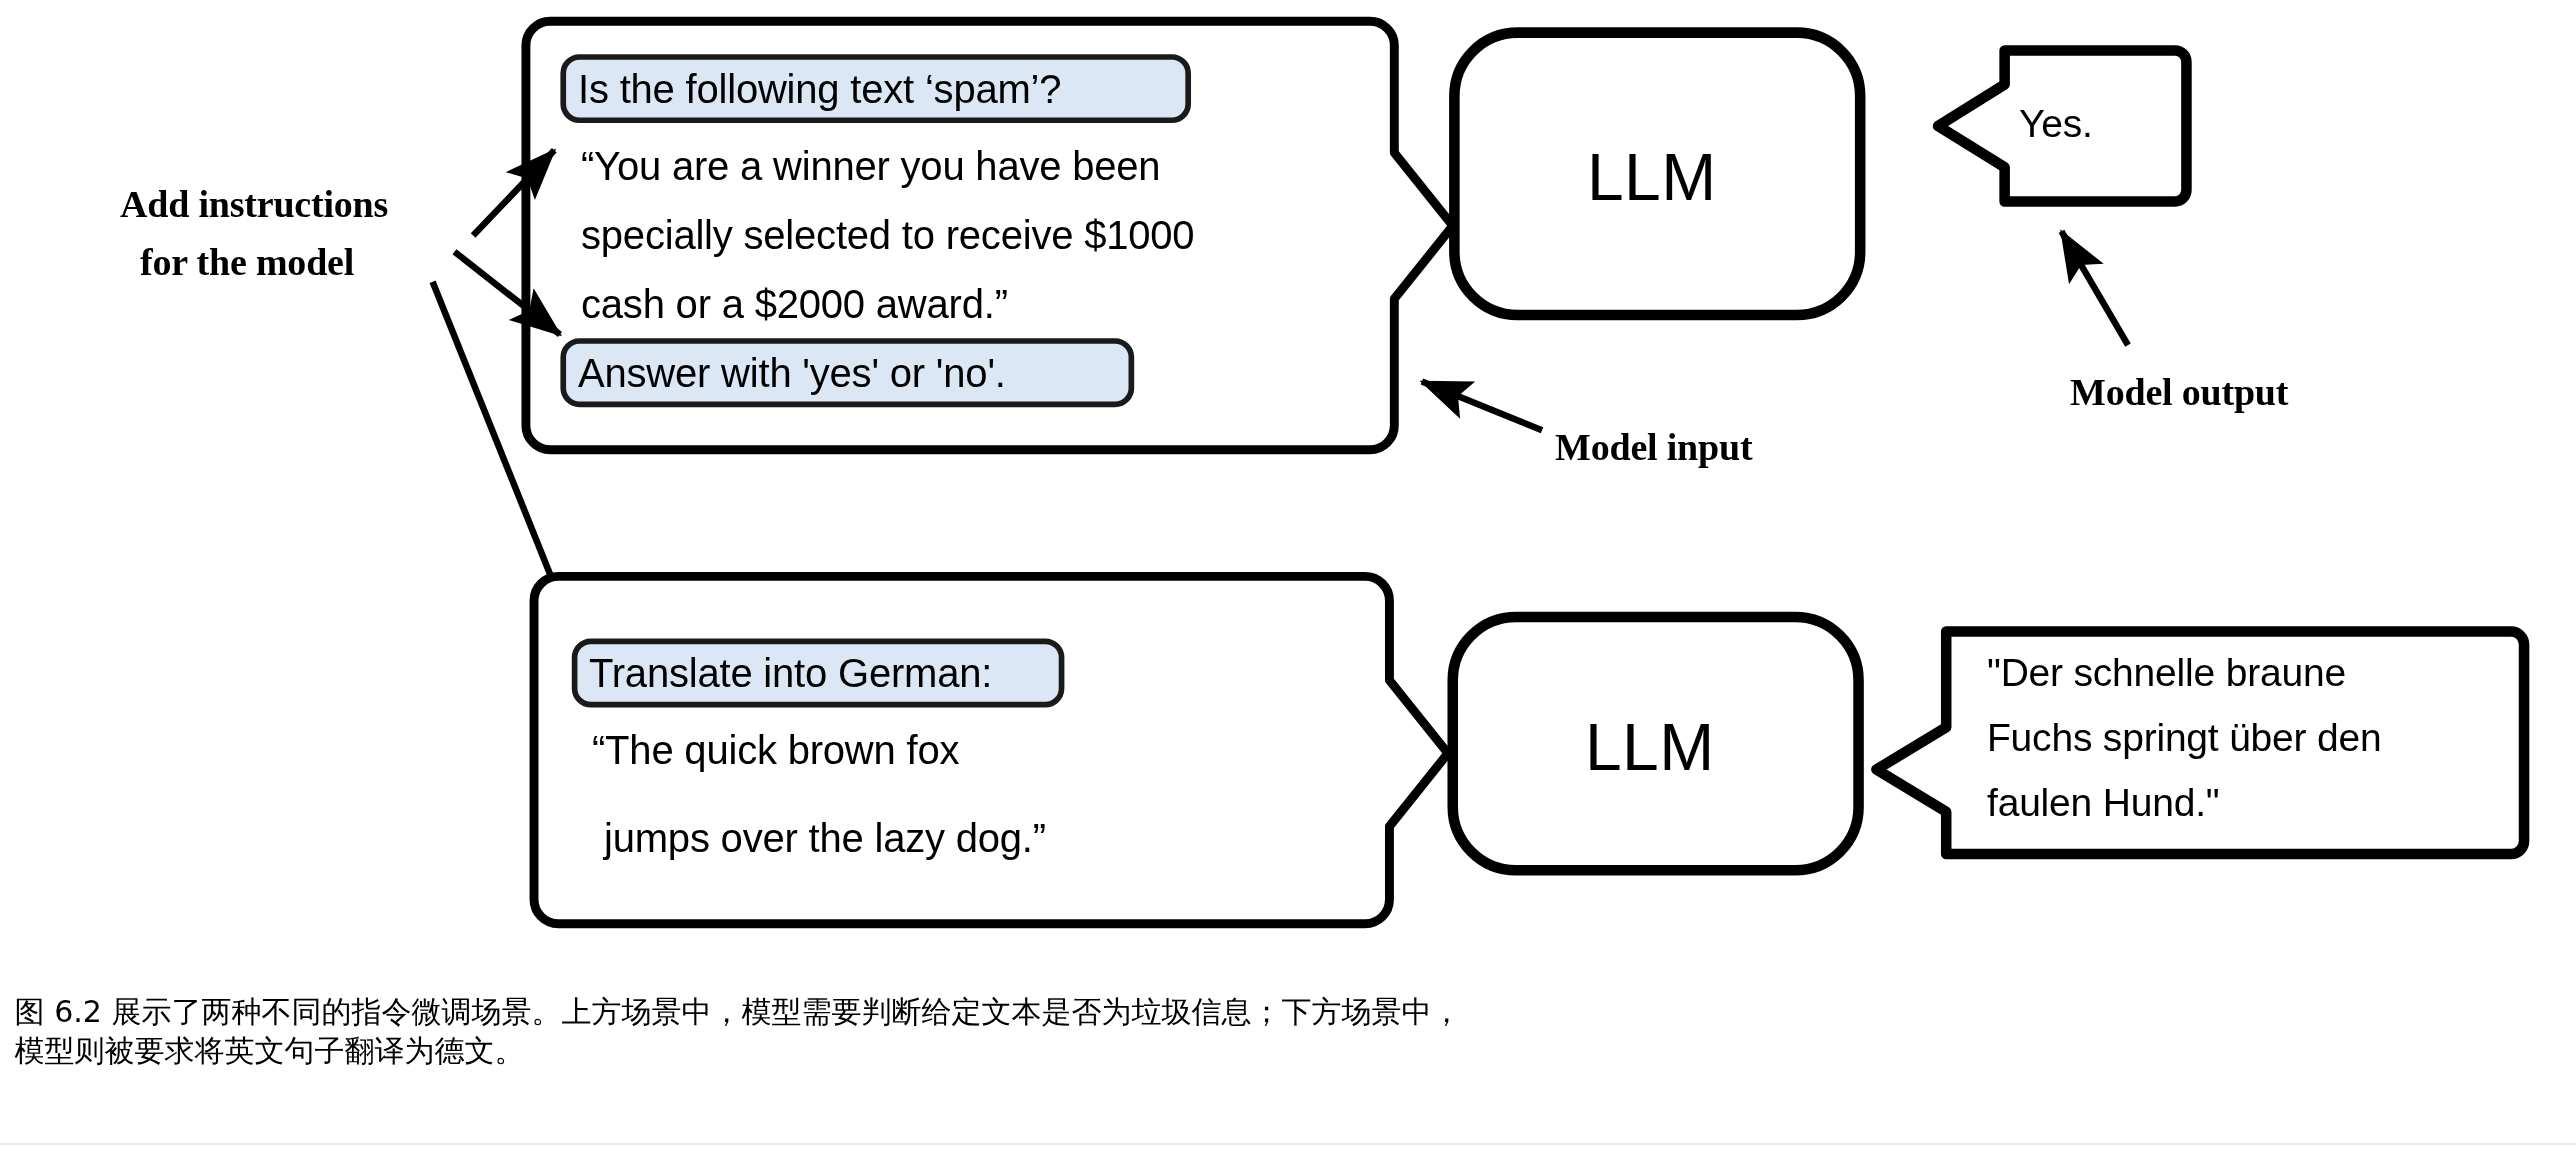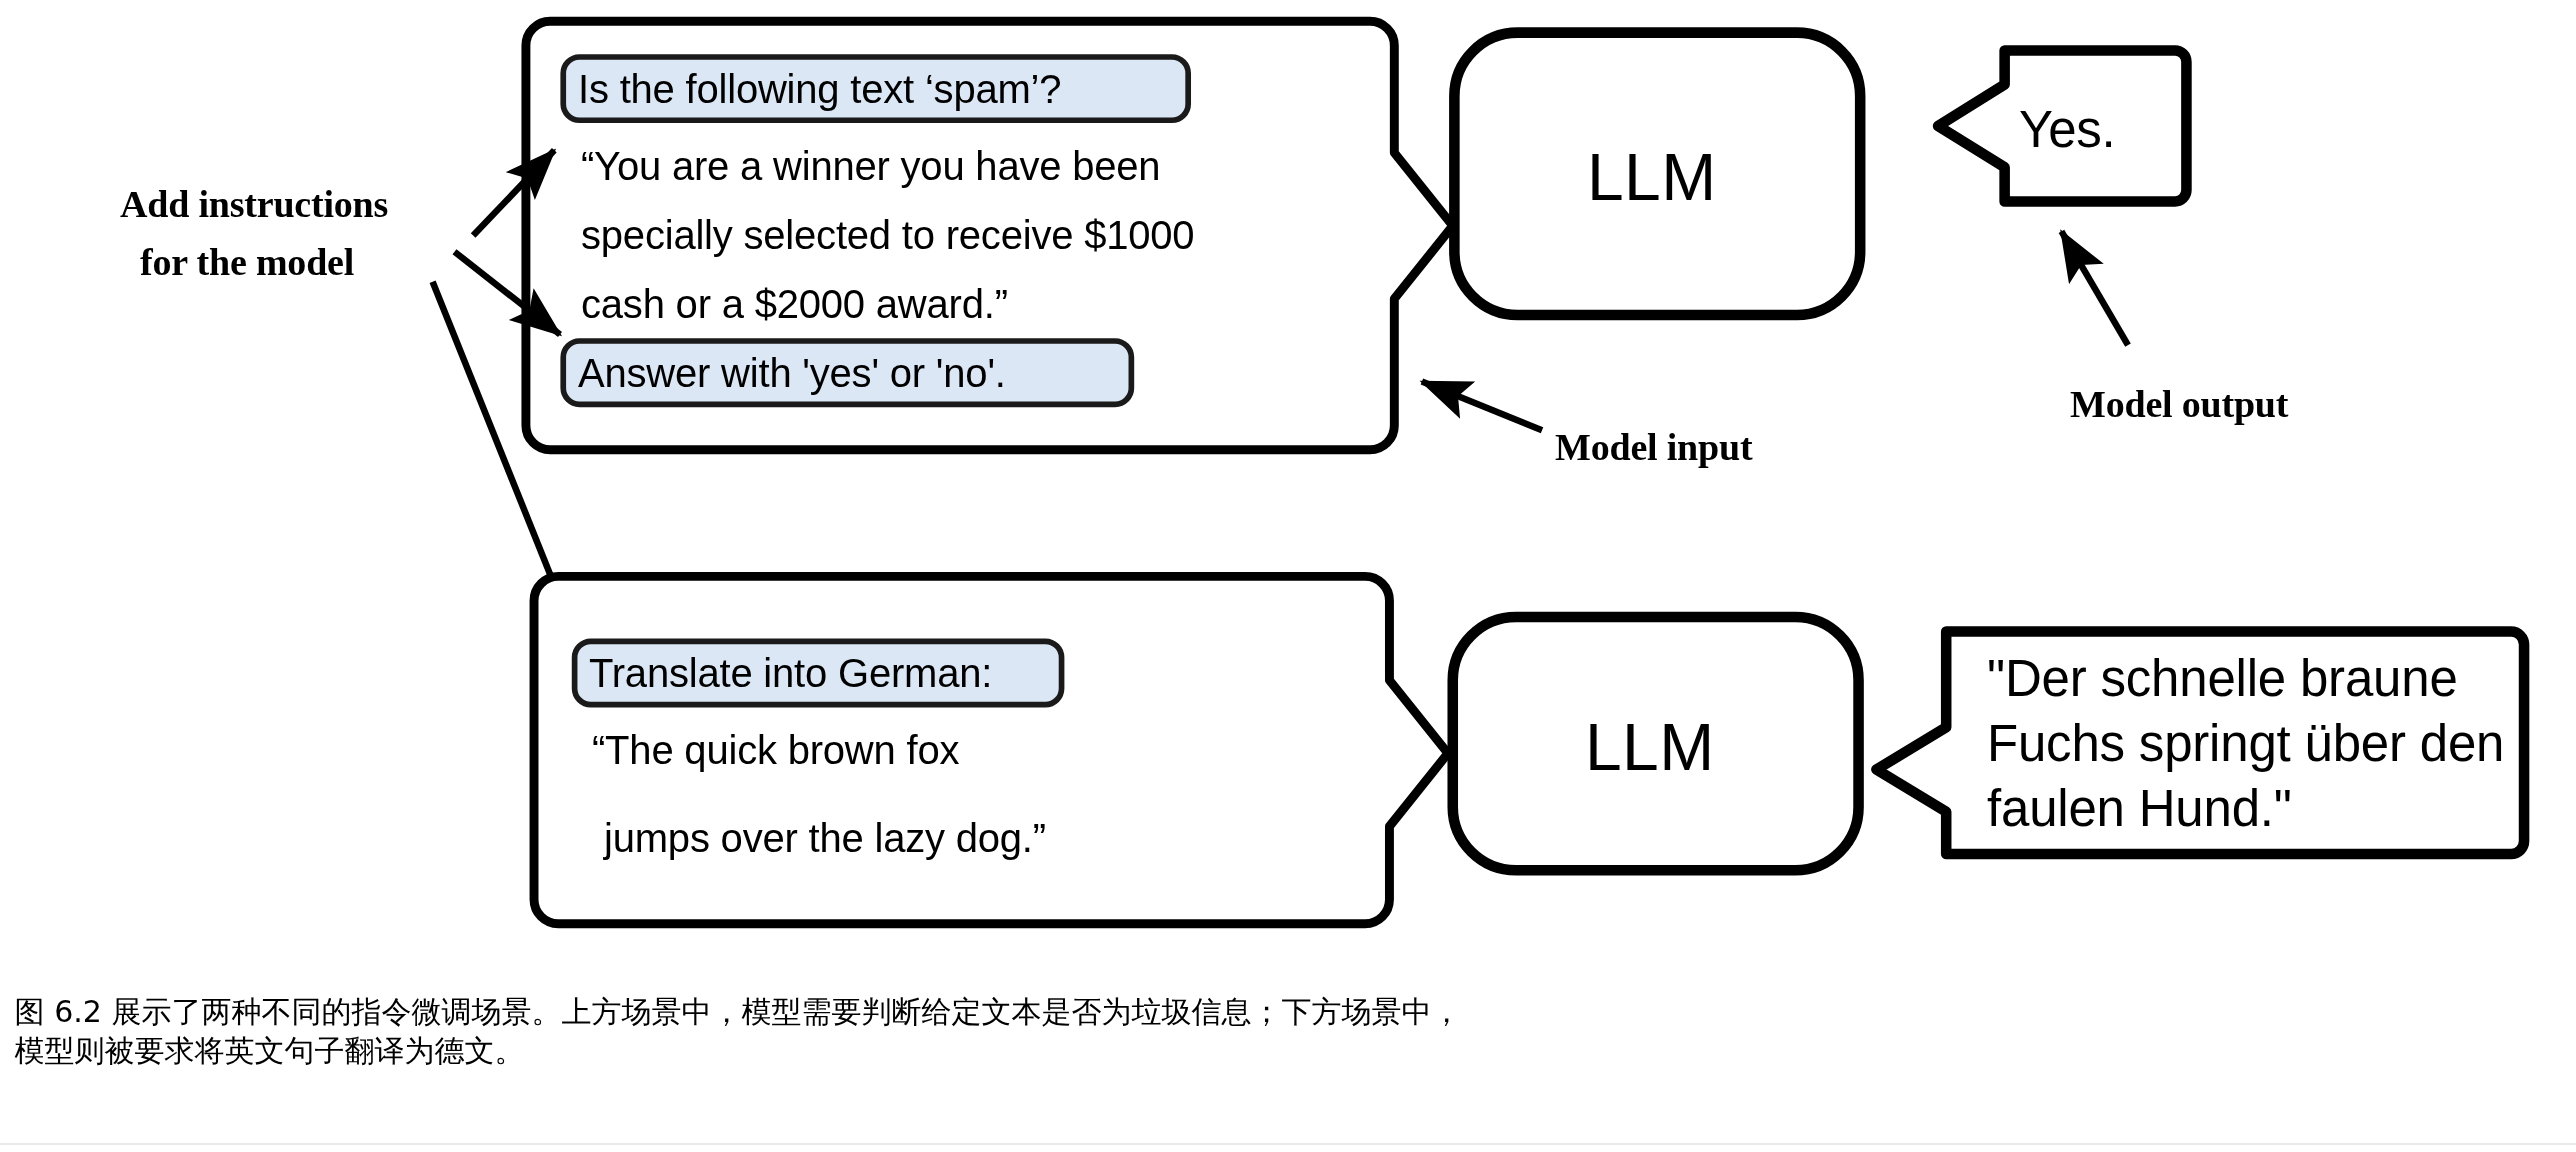--- a/index.html
+++ b/index.html
@@ -57,21 +57,21 @@
   }
 
   .llm-label {
     font-family: "Liberation Sans", sans-serif;
     font-size: 66px;
     letter-spacing: 0.4px;
   }
 
   .bubble-line {
     font-family: "Liberation Sans", sans-serif;
-    font-size: 51px;
+    font-size: 39px;
     letter-spacing: -0.2px;
   }
 
   .annot-label {
     font-family: Liberation Serif, serif;
     font-weight: bold;
     font-size: 38px;
     letter-spacing: -0.2px;
   }
 
@@ -191,21 +191,21 @@
   <div class="txt body-line" style="left:581px; top:215px;">specially selected to receive $1000</div>
   <div class="txt body-line" style="left:581px; top:284px;">cash or a $2000 award.”</div>
 
   <div class="txt pill-label" style="left:578px; top:353px;">Answer with 'yes' or 'no'.</div>
 
   <div class="txt llm-label" style="left:1587px; top:144px;">LLM</div>
 
   <div class="txt bubble-line" style="left:2019px; top:104px;">Yes.</div>
 
   <div class="txt annot-label" style="left:1555px; top:428px;">Model input</div>
-  <div class="txt annot-label" style="left:2070px; top:373px;margin-top:12px;">Model output</div>
+  <div class="txt annot-label" style="left:2070px; top:373px;">Model output</div>
 
   <div class="txt pill-label" style="left:589px; top:653px;">Translate into German:</div>
 
   <div class="txt body-line" style="left:592px; top:730px;">“The quick brown fox</div>
   <div class="txt body-line" style="left:604px; top:799px;margin-top:19px;">jumps over the lazy dog.”</div>
 
   <div class="txt llm-label" style="left:1585px; top:714px;">LLM</div>
 
   <div class="txt bubble-line" style="left:1987px; top:653px;">"Der schnelle braune</div>
   <div class="txt bubble-line" style="left:1987px; top:718px;">Fuchs springt über den</div>

